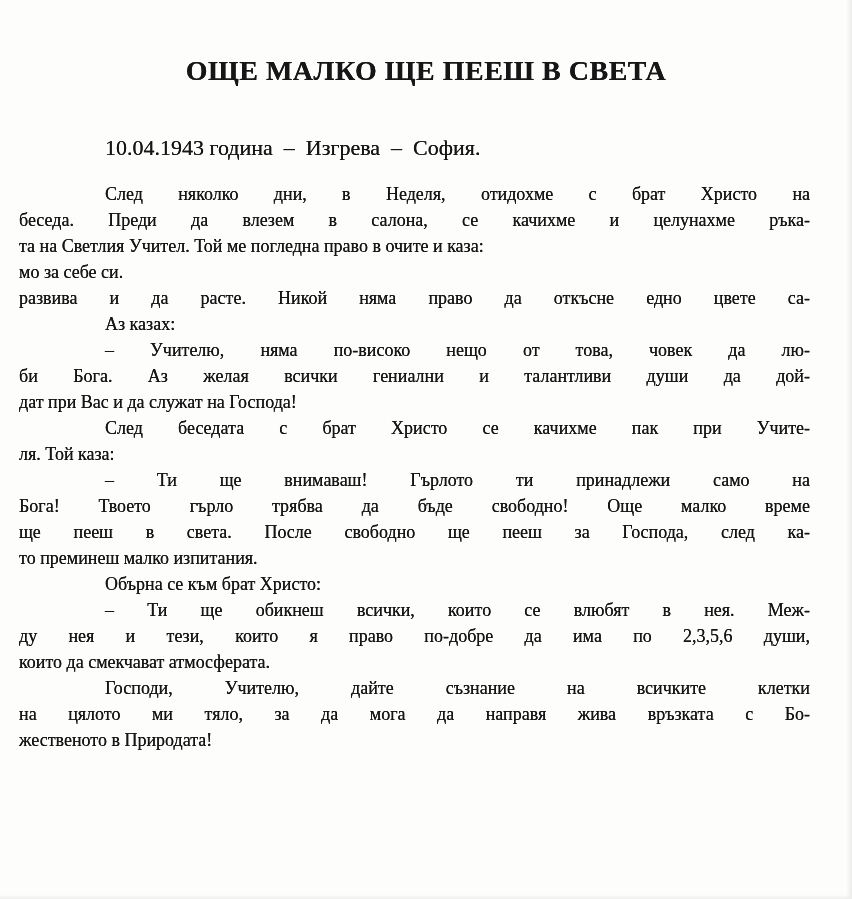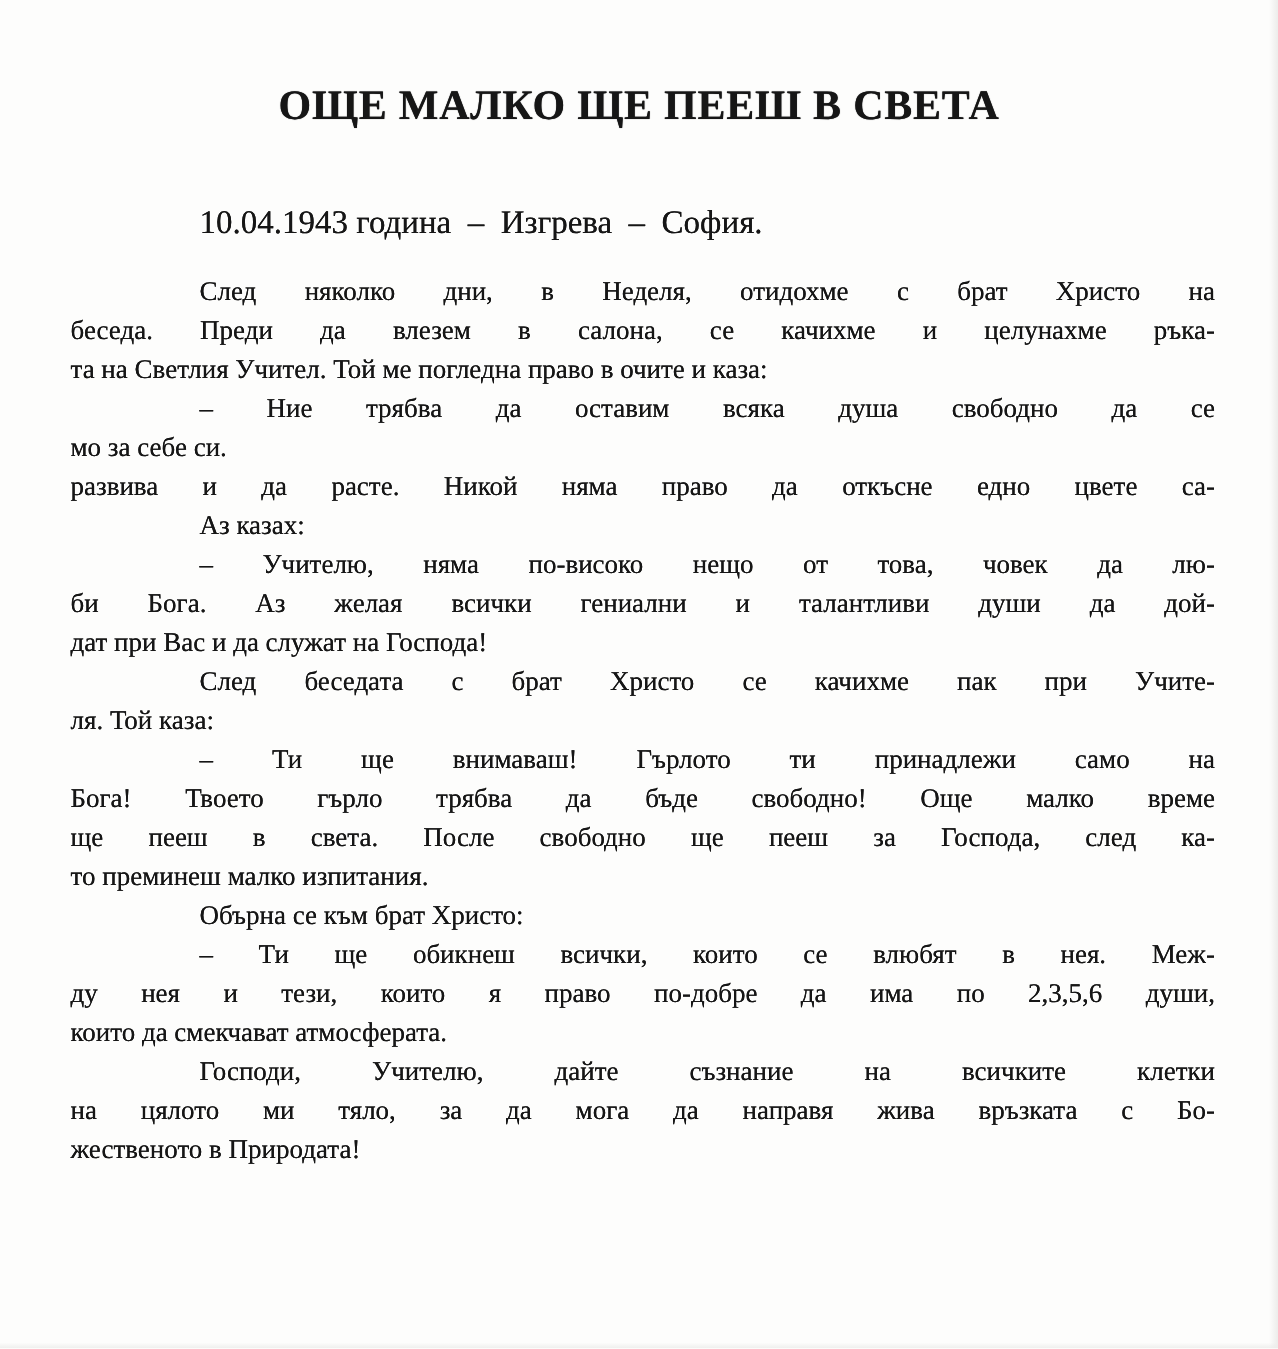--- a/index.html
+++ b/index.html
@@ -25,21 +25,21 @@
     margin: 0;
     padding-top: 55px;
     text-align: center;
     font-size: 28px;
     line-height: 32px;
     font-weight: 700;
     letter-spacing: 0.5px;
     text-shadow: 0 0 0.5px currentColor;
   }
   .textblock {
-    padding-left: 47px;
+    padding-left: 19px;
     padding-right: 42px;
   }
   .dateline {
     margin: 48px 0 0 0;
     padding-left: 86px;
     font-size: 22px;
     line-height: 26px;
     white-space: pre;
     text-shadow: 0 0 0.4px currentColor;
   }
@@ -67,21 +67,20 @@
   <h1 class="title">ОЩЕ МАЛКО ЩЕ ПЕЕШ В СВЕТА</h1>
   <div class="textblock">
     <p class="dateline">10.04.1943 година  –  Изгрева  –  София.</p>
     <div class="docbody">
         <div class="para">
           <div class="line first just">След няколко дни, в Неделя, отидохме с брат Христо на</div>
           <div class="line just">беседа. Преди да влезем в салона, се качихме и целунахме ръка-</div>
           <div class="line">та на Светлия Учител. Той ме погледна право в очите и каза:</div>
         </div>
         <div class="para">
-          <div class="line first just">– Ние трябва да оставим всяка душа свободно да се</div>
           <div class="line">мо за себе си.</div>
           <div class="line just">развива и да расте. Никой няма право да откъсне едно цвете са-</div>
         </div>
         <div class="para">
           <div class="line first">Аз казах:</div>
         </div>
         <div class="para">
           <div class="line first just">– Учителю, няма по-високо нещо от това, човек да лю-</div>
           <div class="line just">би Бога. Аз желая всички гениални и талантливи души да дой-</div>
           <div class="line">дат при Вас и да служат на Господа!</div>

